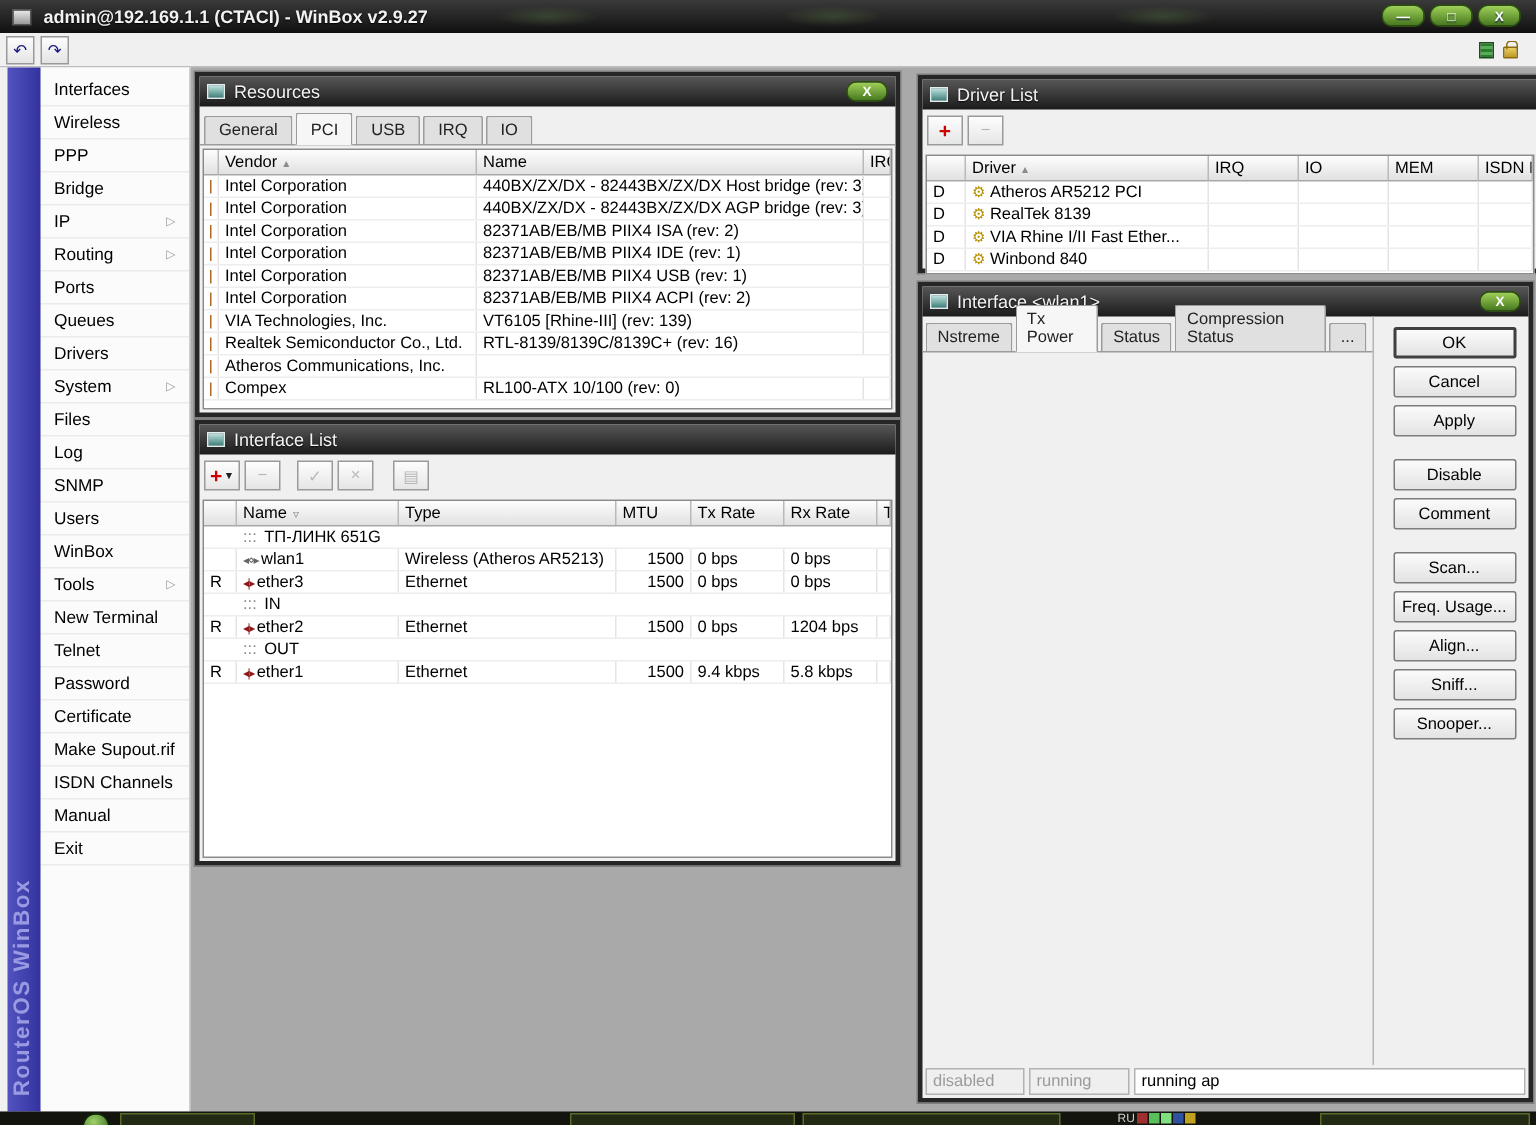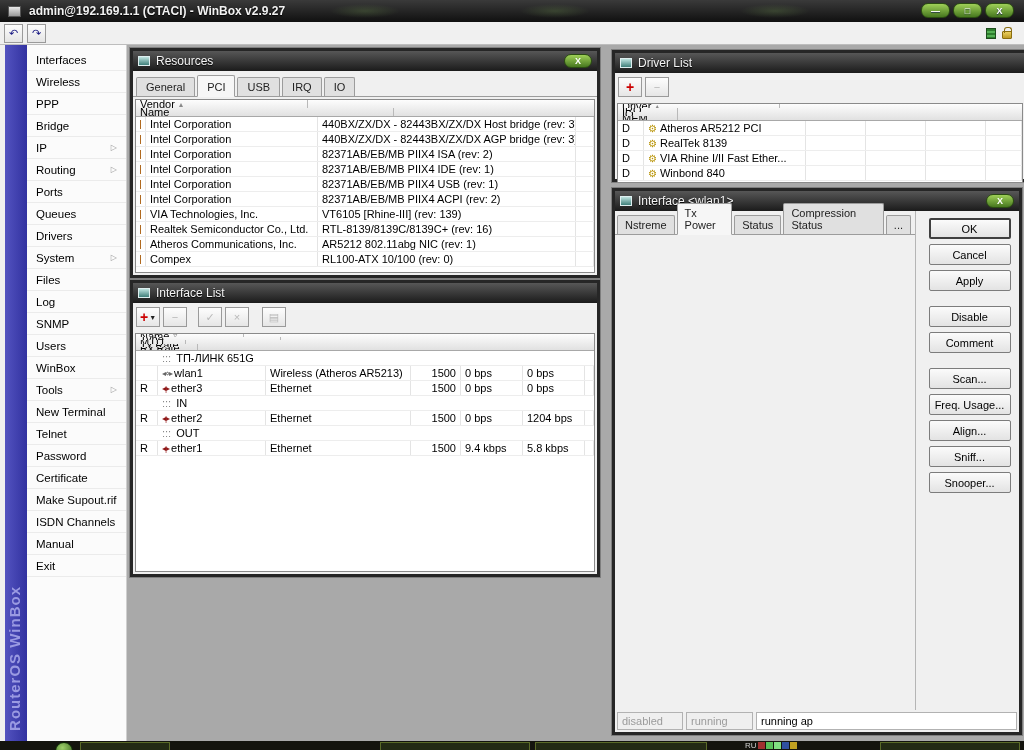--- a/index.html
+++ b/index.html
@@ -52,21 +52,21 @@
   .win-close { margin-left:auto; width:28px; height:14px; border-radius:7px; border:1px solid #2b4d12;
                background:linear-gradient(#9fd058,#47781f); color:#fff; font-size:9px; font-weight:bold;
                display:flex; align-items:center; justify-content:center; }
 
   .tabs { display:flex; align-items:flex-end; padding:4px 3px 0 3px; height:26px; border-bottom:1px solid #9c9c9c; }
   .tab { padding:3px 9px 3px; margin-right:2px; border:1px solid #9c9c9c; border-bottom:none;
          border-radius:2px 2px 0 0; background:#e0e0e0; color:#222; }
   .tab.active { background:#f6f6f6; padding-top:5px; margin-bottom:-1px; border-bottom:1px solid #f6f6f6; }
 
   .grid { margin:2px; background:#fff; border:1px solid #8a8a8a; overflow:hidden; }
-  .g-head { display:flex; height:17px; background:linear-gradient(#fdfdfd,#e1e1e1); border-bottom:1px solid #a8a8a8;flex-direction:column; }
+  .g-head { display:flex; height:17px; background:linear-gradient(#fdfdfd,#e1e1e1); border-bottom:1px solid #a8a8a8; }
   .g-hcell { display:flex; align-items:center; padding:0 4px; border-right:1px solid #b9b9b9; overflow:hidden; white-space:nowrap; }
   .g-hcell .sort { margin-left:4px; color:#8a8a8a; font-size:8px; }
   .g-row { display:flex; height:15px; border-bottom:1px solid #ededed; align-items:center; }
   .g-cell { display:flex; align-items:center; padding:0 4px; height:100%; border-right:1px solid #e4e4e4;
             overflow:hidden; white-space:nowrap; }
   .num { justify-content:flex-end; }
   .tick { width:2px; height:9px; background:#b06a20; }
   .gear { color:#b89200; font-size:10px; margin-right:3px; }
   .if-ico { font-size:8px; letter-spacing:-1px; margin-right:2px; }
   .eth { color:#8f1616; } .wl { color:#666; }
@@ -317,21 +317,20 @@
           </div>
           <div class="g-cell" style="width:172px">Realtek Semiconductor Co., Ltd.</div>
           <div class="g-cell" style="width:258px">RTL-8139/8139C/8139C+ (rev: 16)</div>
           <div class="g-cell" style="flex:1"></div>
         </div>
       <div class="g-row">
           <div class="g-cell" style="width:10px">
             <span class="tick"></span>
           </div>
           <div class="g-cell" style="width:172px">Atheros Communications, Inc.</div>
-          <div class="g-cell" style="width:258px">AR5212 802.11abg NIC (rev: 1)</div>
           <div class="g-cell" style="flex:1"></div>
         </div>
       <div class="g-row">
           <div class="g-cell" style="width:10px">
             <span class="tick"></span>
           </div>
           <div class="g-cell" style="width:172px">Compex</div>
           <div class="g-cell" style="width:258px">RL100-ATX 10/100 (rev: 0)</div>
           <div class="g-cell" style="flex:1"></div>
         </div>

